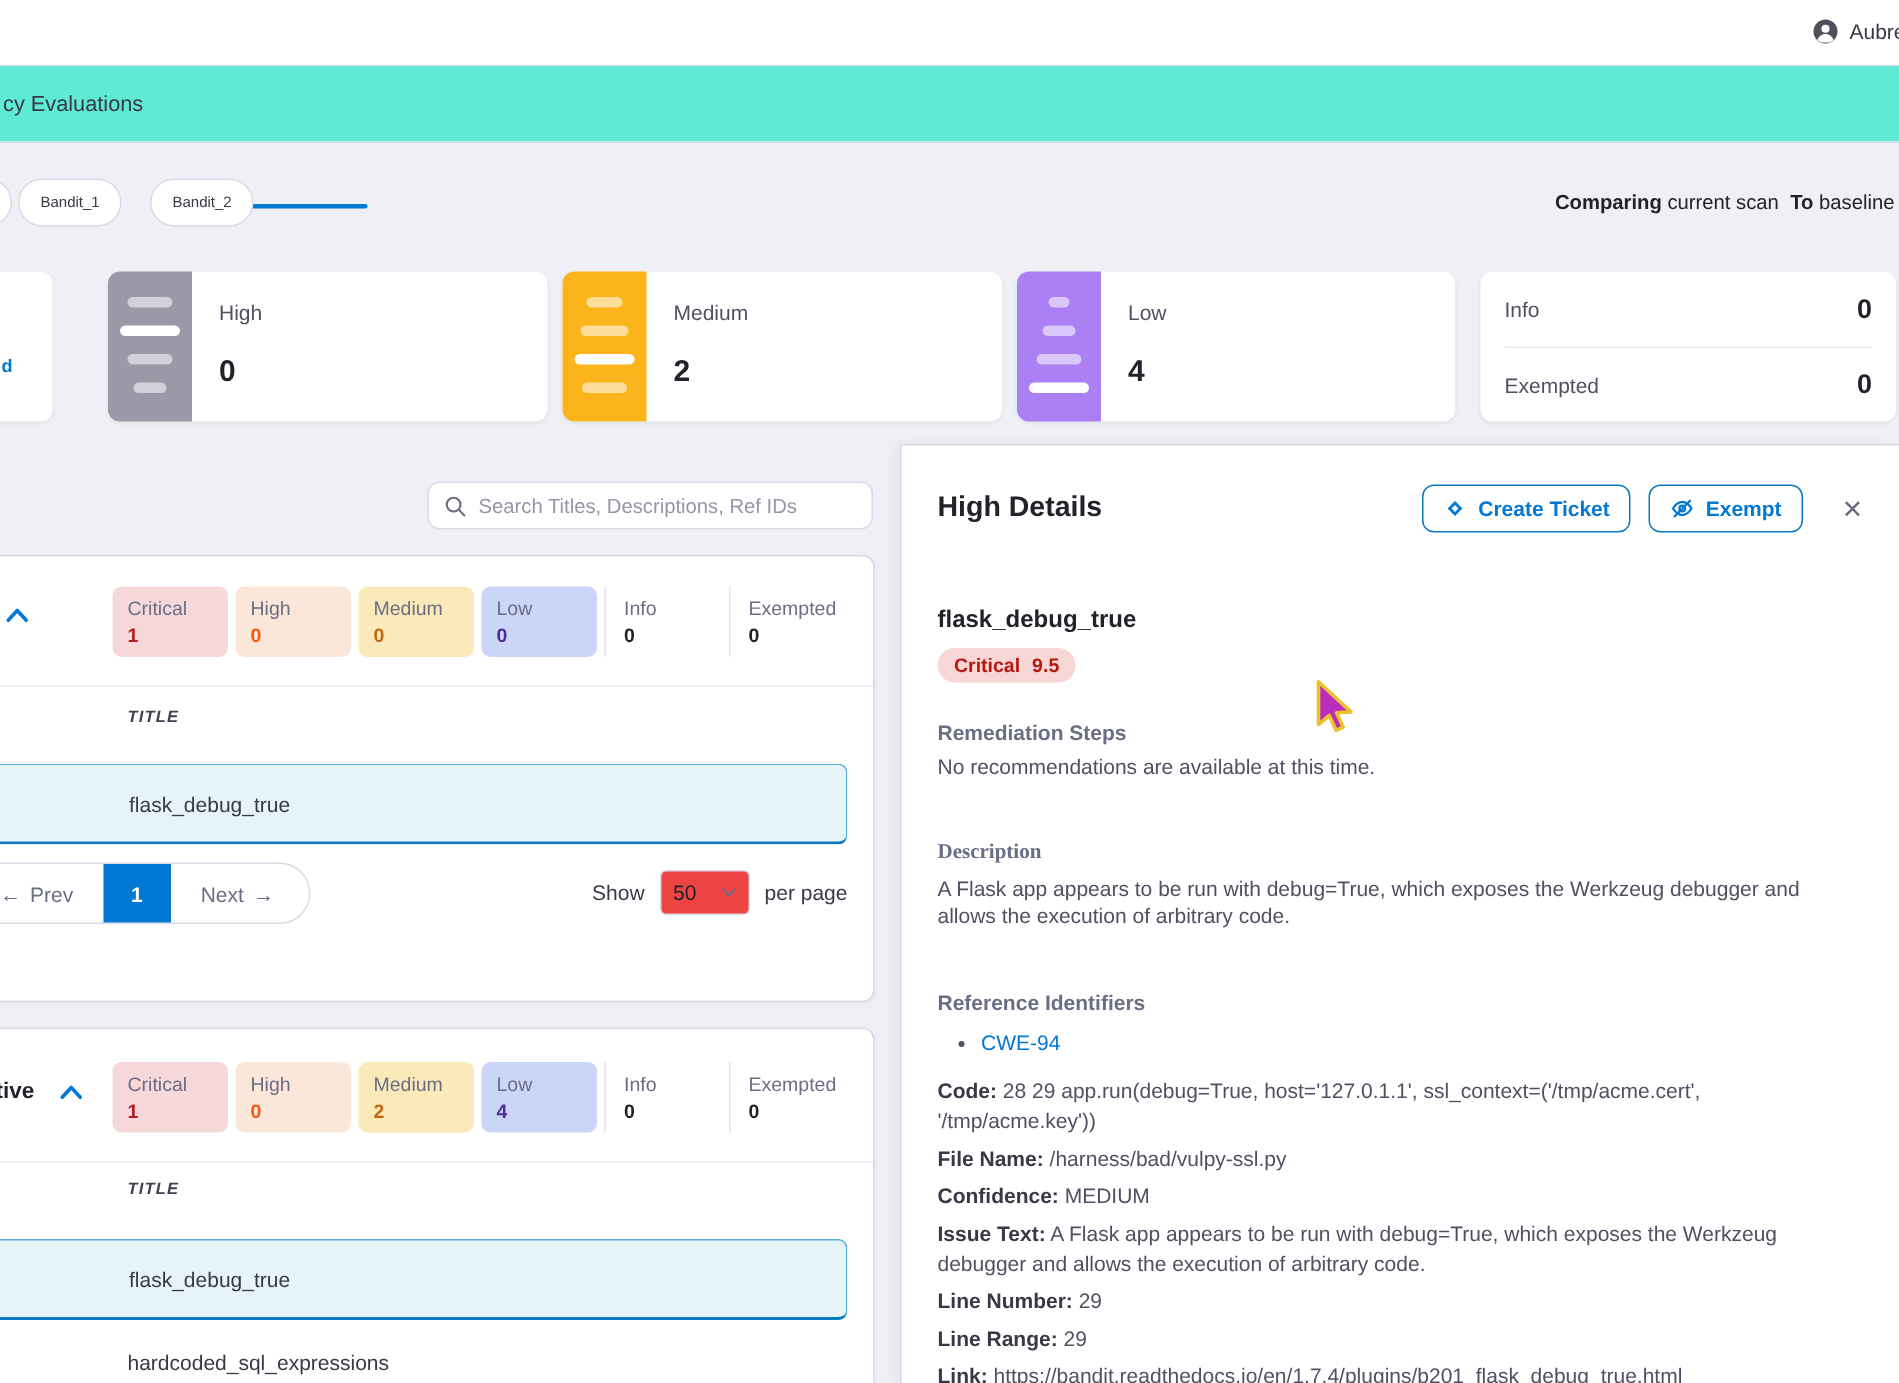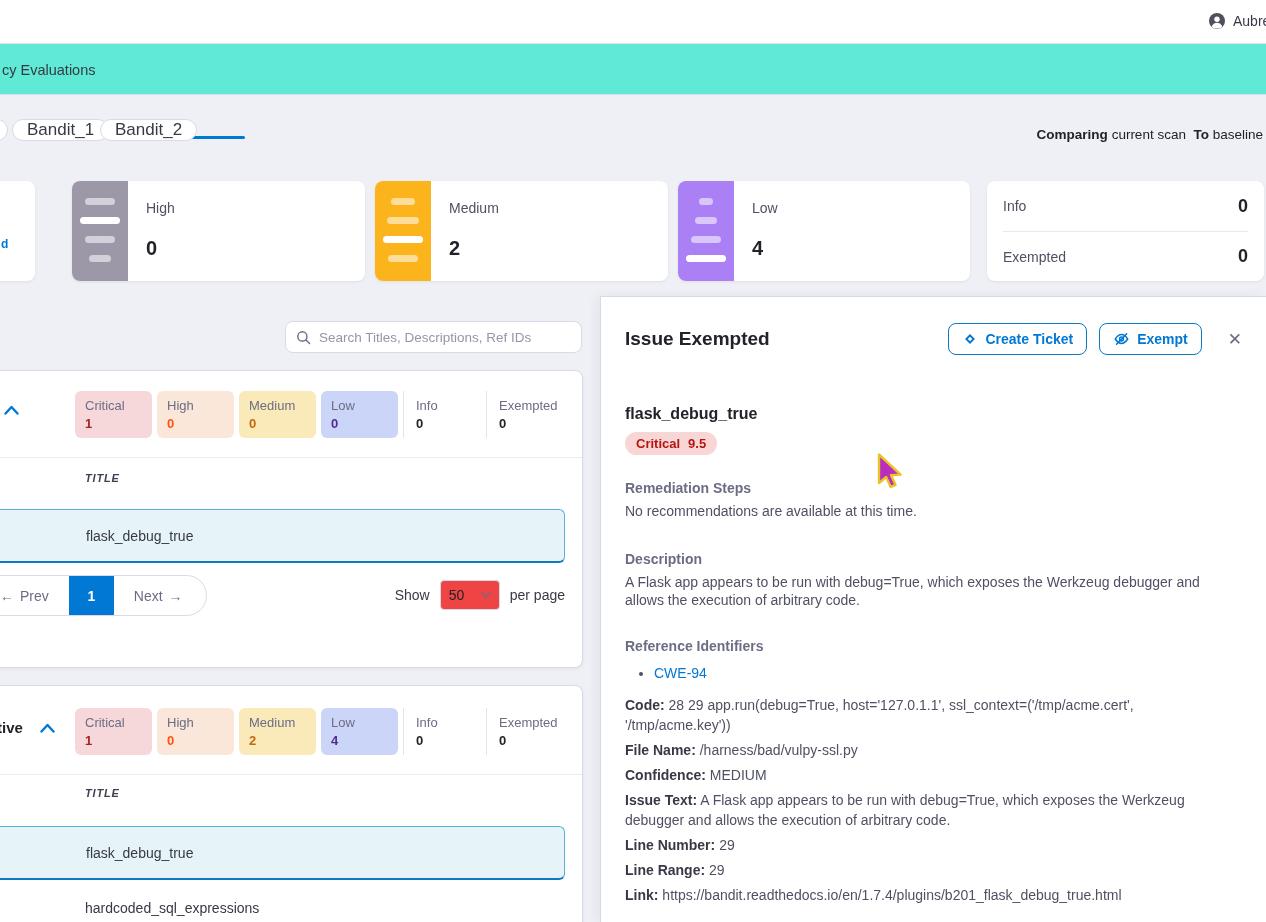--- a/index.html
+++ b/index.html
@@ -12,21 +12,21 @@
   .userbox span { font-size:14px; color:#383946; }
 
   
   .tabbar { position:absolute; left:0; top:44px; width:1266px; height:51px; background:#5eead4; border-bottom:1px solid #dcdde7; }
   .tab { position:absolute; top:0; height:51px; display:flex; align-items:center; gap:8px; font-size:14.5px; color:#383946; cursor:pointer; }
   .tab-partial { left:0; padding-left:2px; }
   .tab-active { left:117px; color:#0278d5; font-weight:700; }
   .tab-underline { position:absolute; left:107px; top:92px; width:138px; height:3px; background:#0278d5; border-radius:2px; }
 
   
-  .pill { position:absolute; top:119px; height:22px; background:#fff; border:1px solid #d9dae5; border-radius:16px; display:flex; align-items:center; padding:0 14px; font-size:17px; color:#383946; }
+  .pill { position:absolute; top:119px; height:32px; background:#fff; border:1px solid #d9dae5; border-radius:16px; display:flex; align-items:center; padding:0 14px; font-size:10px; color:#383946; }
   .pill-partial { left:-28px; width:36px; }
   .comparing { position:absolute; top:127px; right:3px; font-size:13.5px; color:#22222a; white-space:nowrap; }
   .comparing b { font-weight:700; }
 
   
   .sumcard { position:absolute; top:181px; height:100px; background:#fff; border-radius:8px; box-shadow:0 1px 3px rgba(40,41,61,.08); }
   .sumcard-partial { left:-42px; width:77px; }
   .frag-link { position:absolute; left:1px; top:237px; font-size:12px; color:#0278d5; font-weight:600; }
   .sumicon { position:absolute; left:0; top:0; width:56px; height:100px; border-radius:8px 0 0 8px; }
   .sumicon i { position:absolute; left:50%; transform:translateX(-50%); height:7px; border-radius:4px; background:rgba(255,255,255,.55); }
@@ -92,22 +92,22 @@
   .drawer { position:absolute; left:600px; top:296px; width:666px; height:626px; background:#fff; border-left:1px solid #d8d9e3; border-top:1px solid #d8d9e3; box-shadow:-4px 0 10px rgba(40,41,61,.05); padding:26px 24px 0 24px; }
   .dheader { display:flex; align-items:center; }
   .dtitle { font-size:19px; font-weight:800; color:#22222a; }
   .dbtns { margin-left:auto; display:flex; align-items:center; gap:12px; }
   .btn-outline { height:32px; border:1.5px solid #0b7ac0; border-radius:8px; background:#fff; display:flex; align-items:center; gap:7px; padding:0 13px; font-size:14px; font-weight:700; color:#0278d5; cursor:pointer; font-family:"Liberation Sans",sans-serif; }
   .closex { margin-left:14px; font-size:17px; color:#6b6d85; cursor:pointer; line-height:1; }
   .h-issue { margin-top:50px; font-size:16px; font-weight:700; color:#22222a; }
   .badge { display:inline-flex; gap:8px; margin-top:9px; background:#f8d6d6; border-radius:12px; padding:4px 11px; font-size:13px; font-weight:700; color:#b41710; }
   .sechead { font-size:14px; font-weight:700; color:#6b6d85; }
   .m-rem { margin-top:25px; }
-  .m-desc { margin-top:31px; }
-  .m-ref { margin-top:28px; }
+  .m-desc { margin-top:41px;font-family:Liberation Serif, serif; }
+  .m-ref { margin-top:40px; }
   .dbody { margin-top:6px; font-size:14px; color:#4f5162; line-height:1.3; max-width:618px; }
   .reflist { margin:9px 0 0 29px; }
   .reflist li { font-size:14px; color:#4f5162; line-height:20px; }
   .reflist a { color:#0278d5; text-decoration:none; cursor:pointer; }
   .fields { margin-top:12px; }
   .field { font-size:14px; line-height:20px; color:#4f5162; margin-bottom:5px; max-width:618px; }
   .field b { color:#383946; font-weight:700; }
 
   .cursor { position:absolute; left:876px; top:453px; pointer-events:none; }
   svg { display:block; }
@@ -302,21 +302,21 @@
   <div class="row row-selected row-a">
     <span>flask_debug_true</span>
   </div>
   <div class="row row-b">
     <span>hardcoded_sql_expressions</span>
   </div>
 </div>
 
 <aside class="drawer">
   <div class="dheader">
-    <div class="dtitle">Issue Exempted</div>
+    <div class="dtitle">High Details</div>
     <div class="dbtns">
       <button class="btn-outline">
         <svg class="inlinesvg" width="16" height="16" viewBox="0 0 16 16">
           <rect x="4.5" y="4.5" width="7" height="7" transform="rotate(45 8 8)" fill="#0278d5"></rect>
           <rect x="6.4" y="6.4" width="3.2" height="3.2" transform="rotate(45 8 8)" fill="#fff"></rect>
         </svg>
         <span>Create Ticket</span>
       </button>
       <button class="btn-outline">
         <svg class="inlinesvg" width="17" height="16" viewBox="0 0 16 16">

